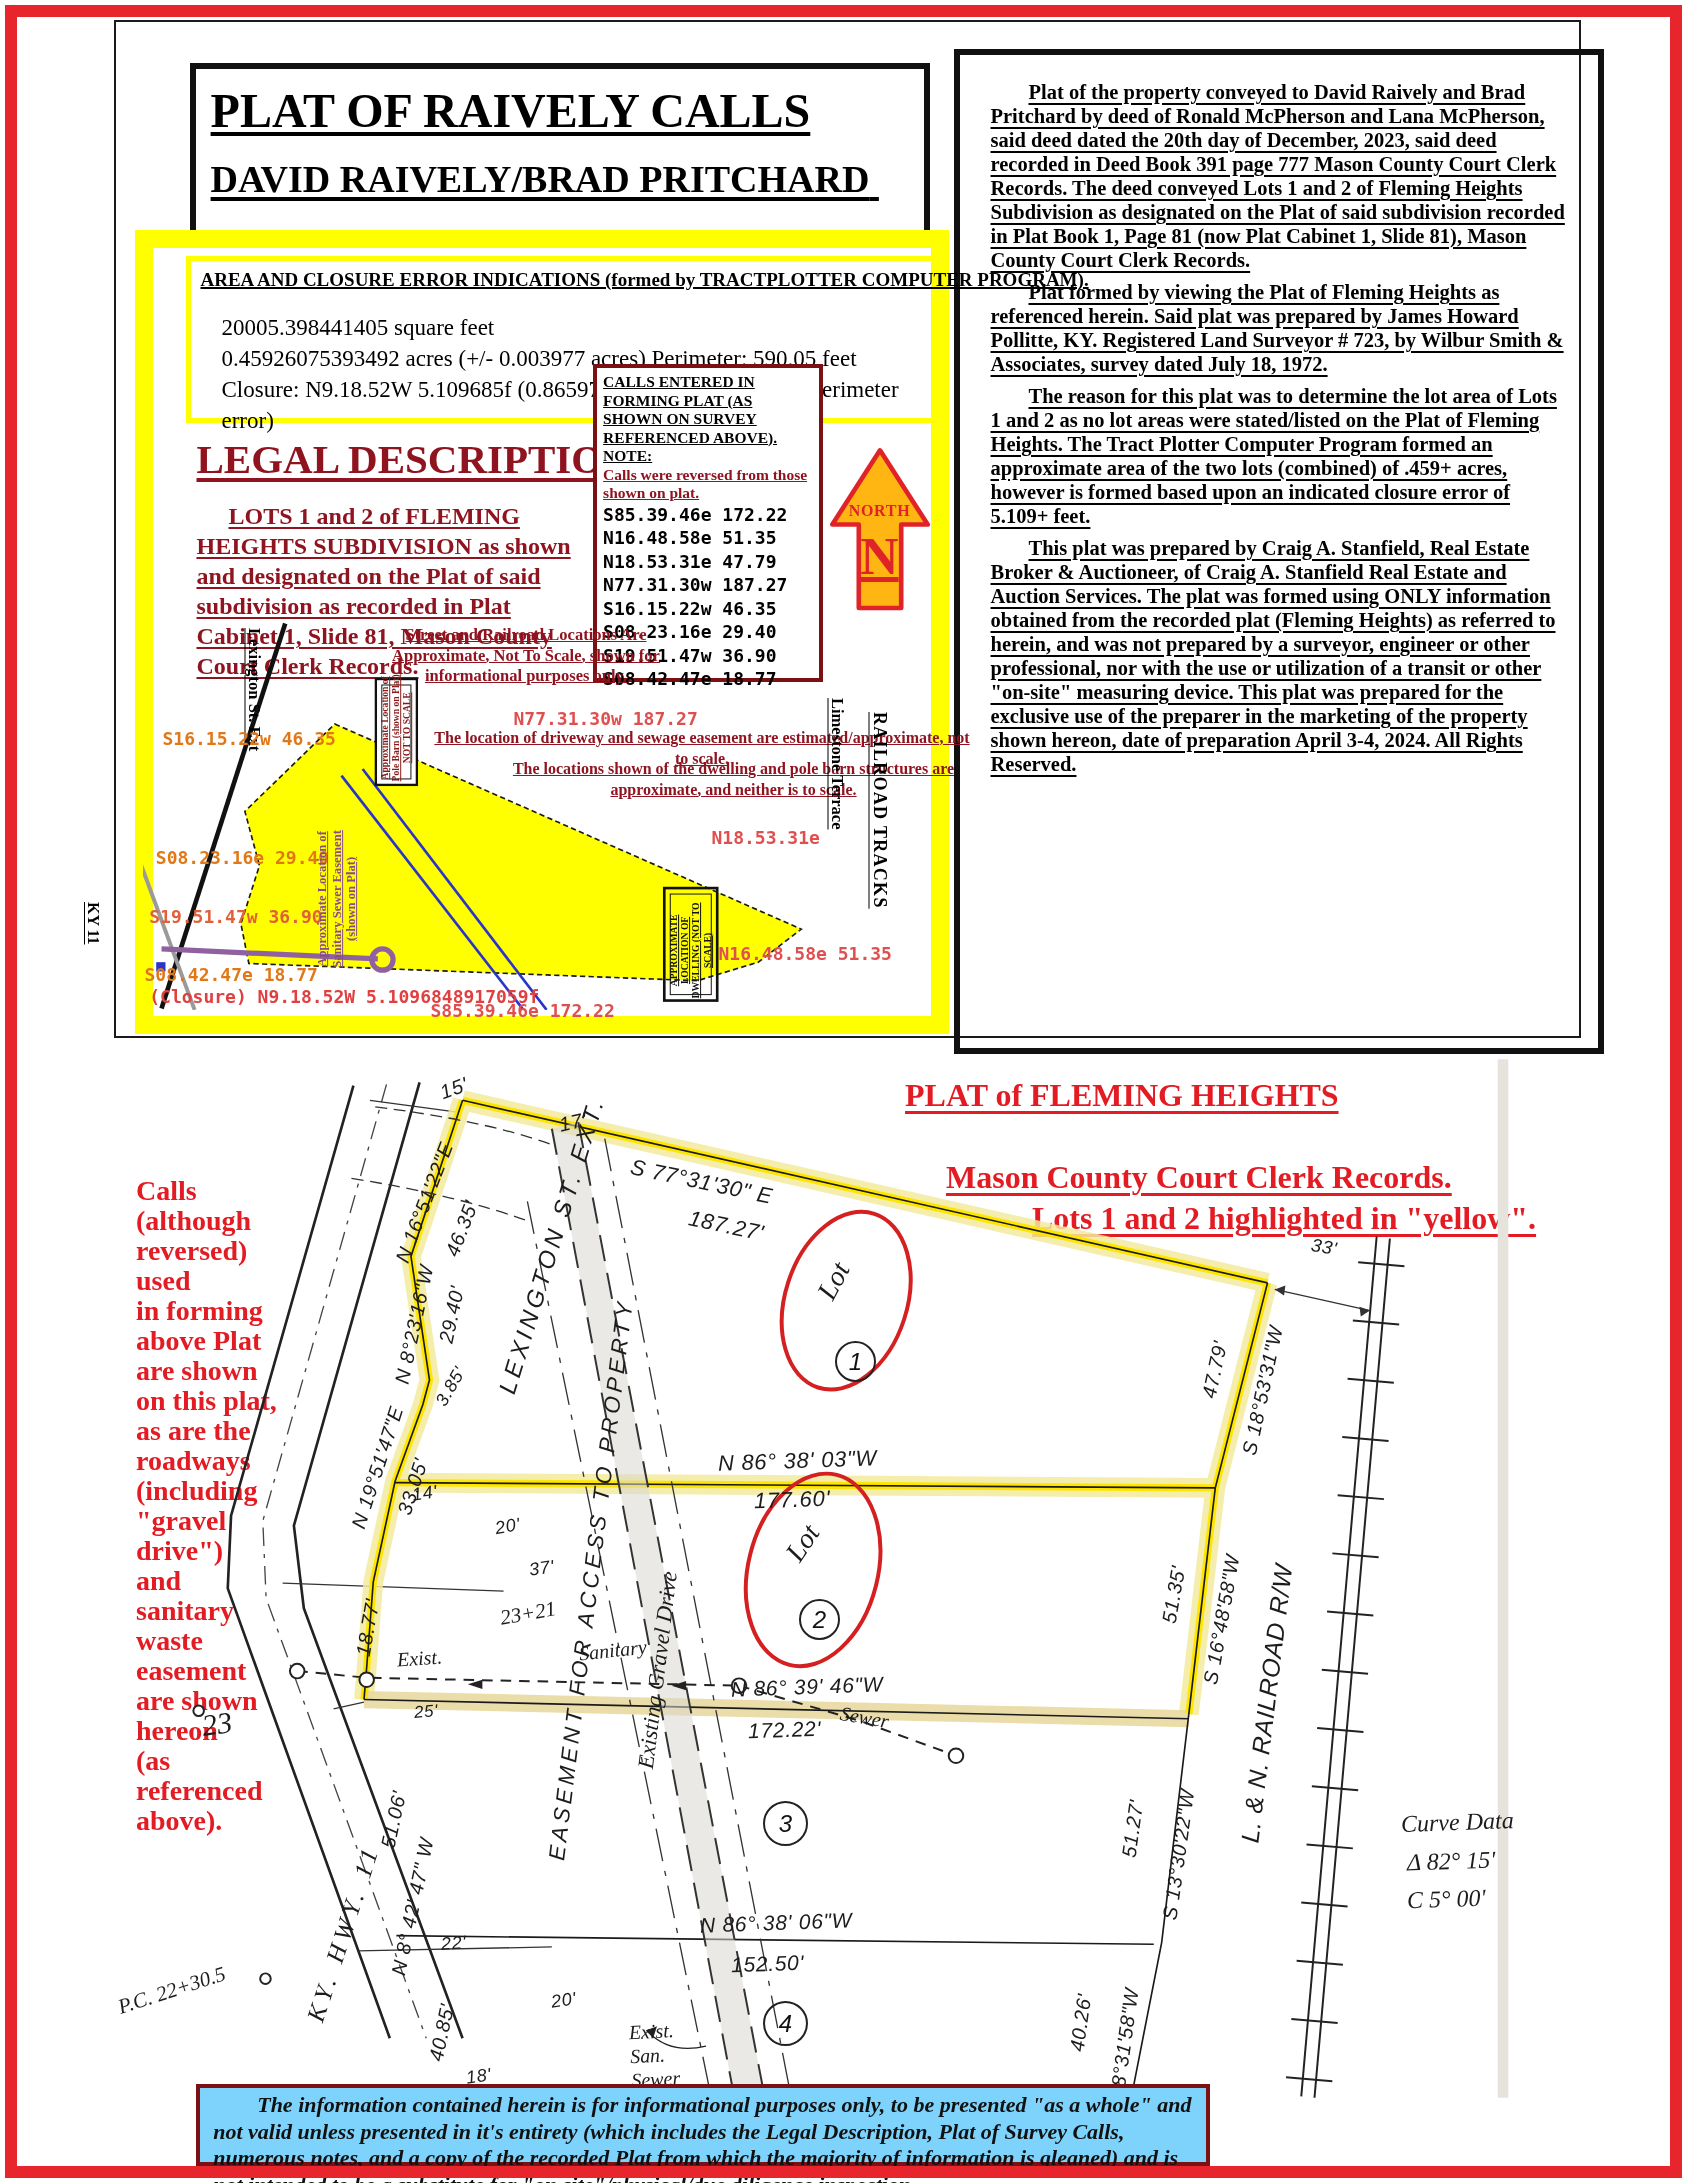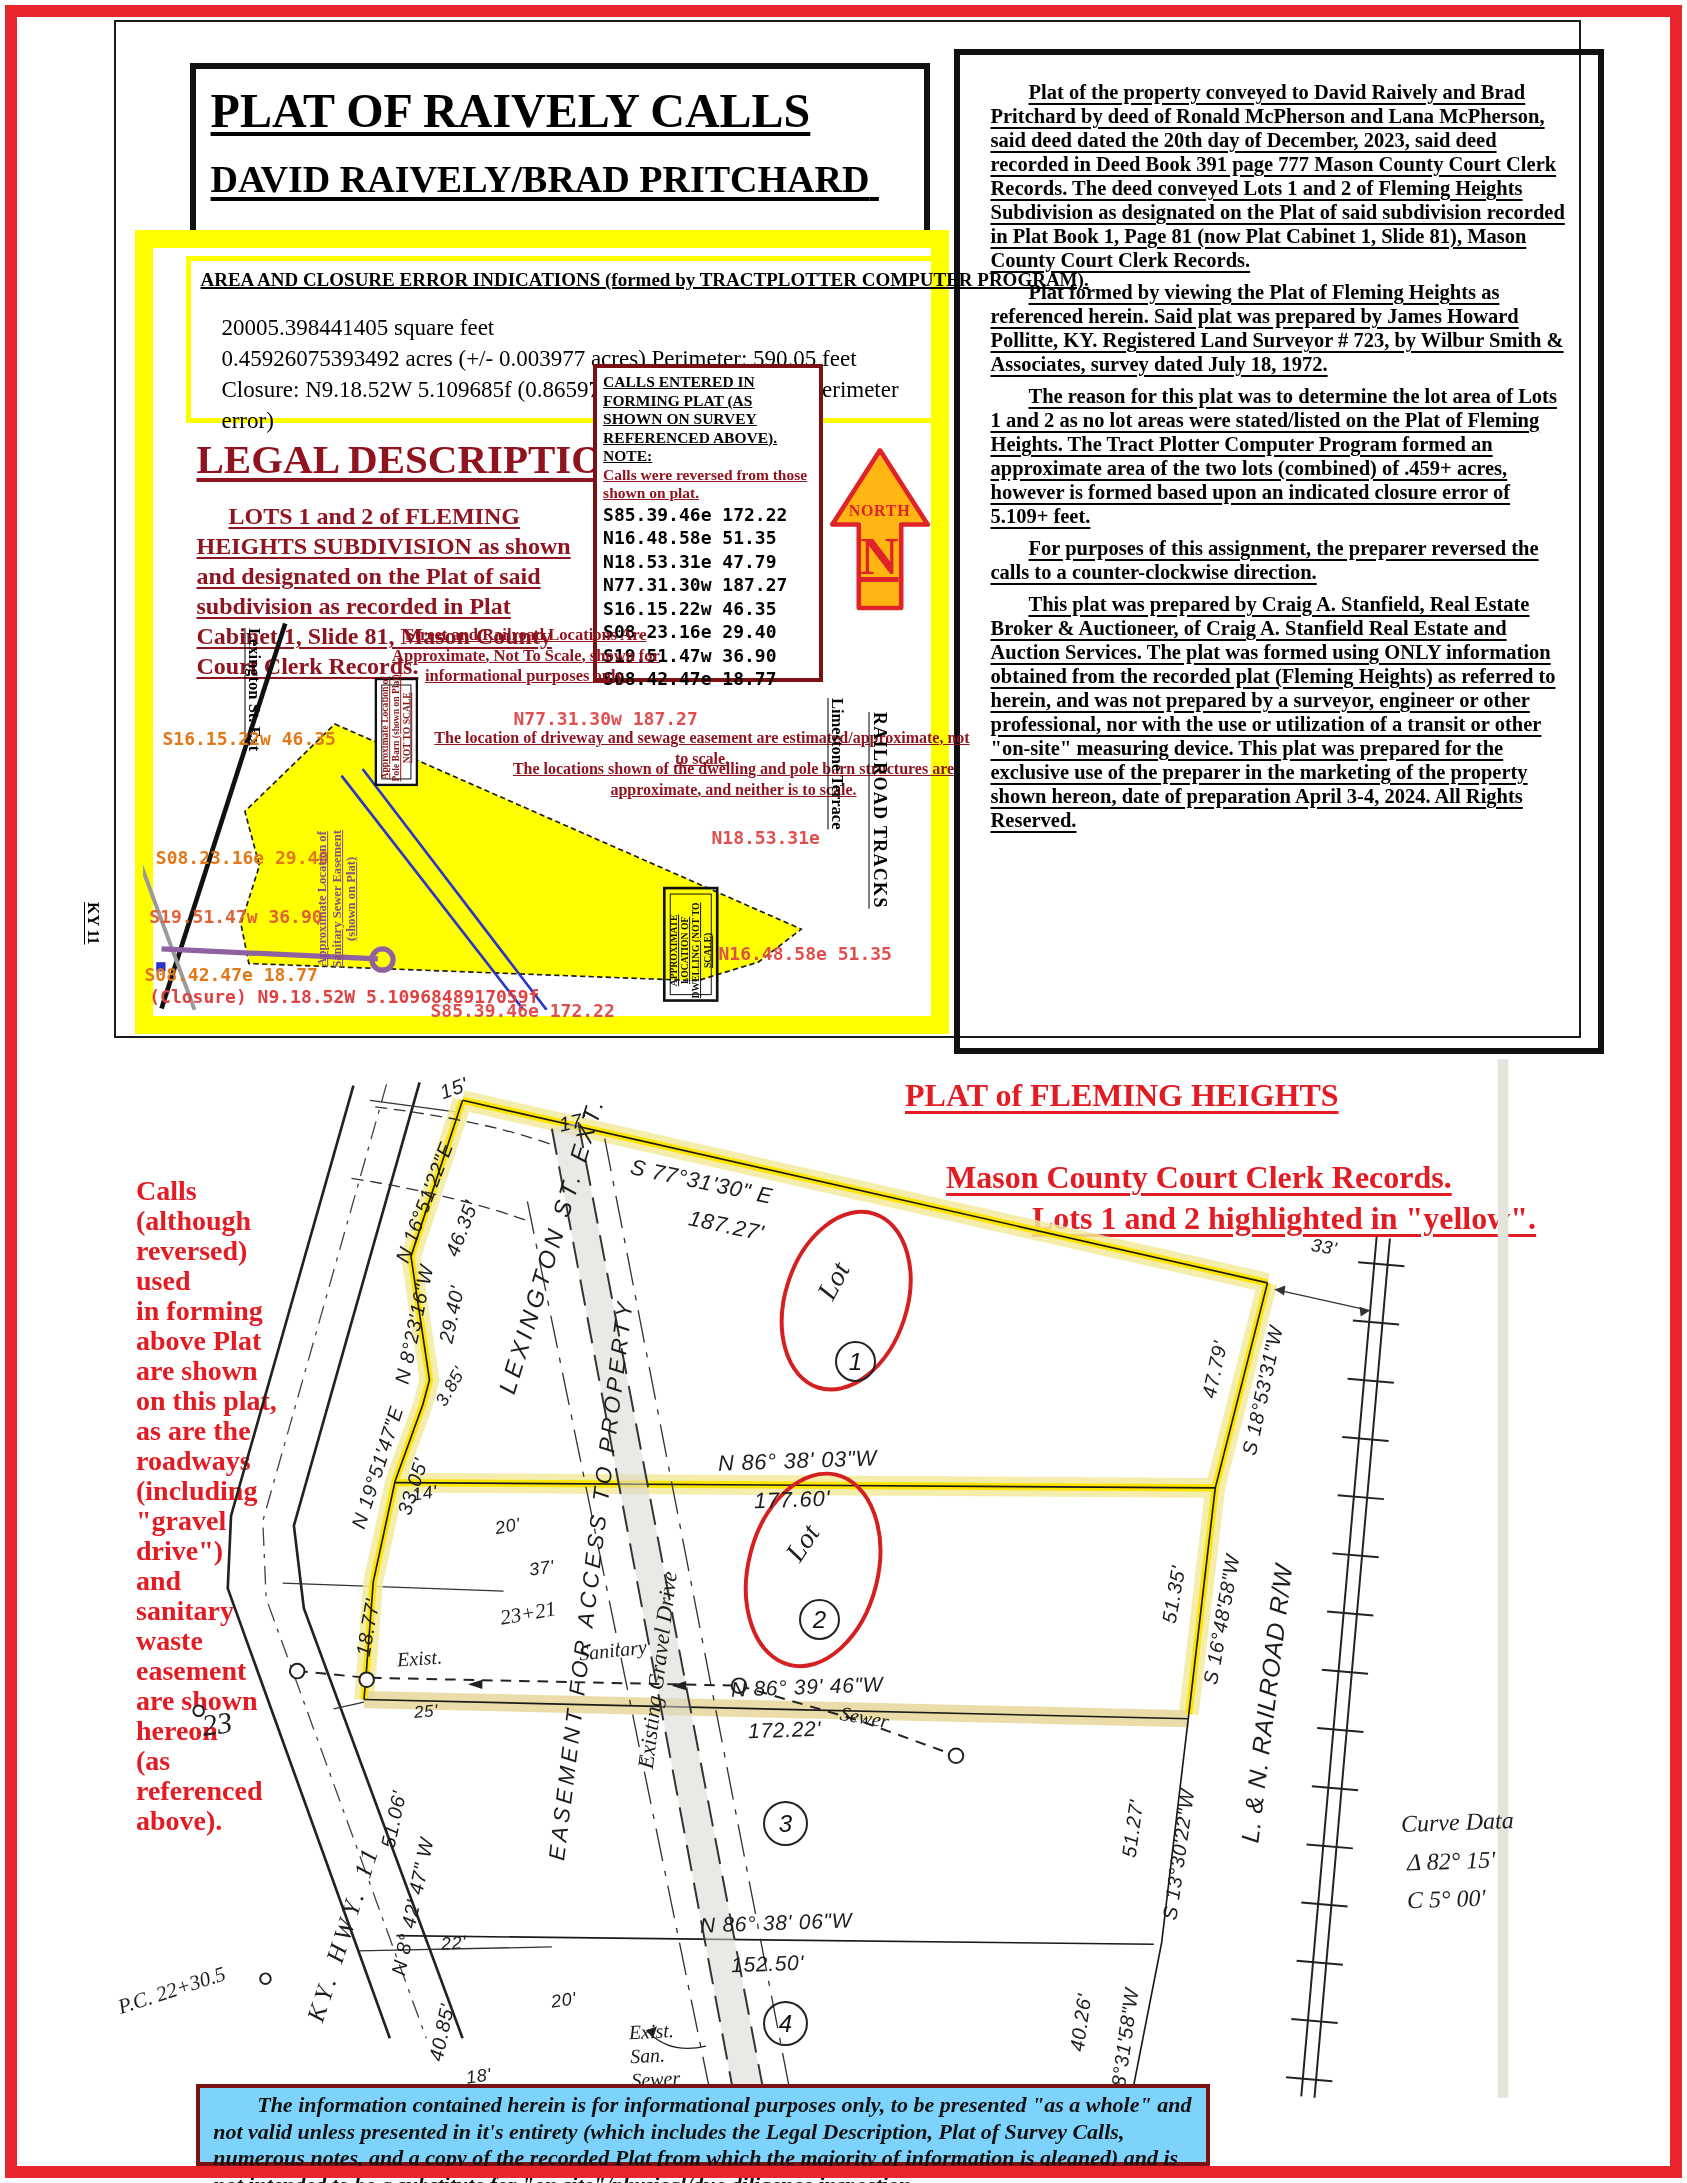--- a/index.html
+++ b/index.html
@@ -60,21 +60,20 @@
       <div class="t1">PLAT OF RAIVELY CALLS</div>
       <div class="t2">DAVID RAIVELY/BRAD PRITCHARD PROERTY</div>
       <div class="t2">LEXINGTON ST. EXT. &amp; LIMESTONE TERRACE,</div>
       <div class="t2">MAYSVILLE,MASON COUNTY,  KY</div>
     </div>
 
     <div class="narrative-box">
       <p>Plat of the property conveyed to David Raively and Brad Pritchard by deed of Ronald McPherson and Lana McPherson, said deed dated the 20th day of December, 2023, said deed recorded in Deed Book 391 page 777 Mason County Court Clerk Records. The deed conveyed Lots 1 and 2 of Fleming Heights Subdivision as designated on the Plat of said subdivision recorded in Plat Book 1, Page 81 (now Plat Cabinet 1, Slide 81), Mason County Court Clerk Records.</p>
       <p>Plat formed by viewing the Plat of Fleming Heights as referenced herein. Said plat was prepared by James Howard Pollitte, KY. Registered Land Surveyor # 723, by Wilbur  Smith &amp; Associates, survey dated July 18, 1972.</p>
       <p>The reason for this plat was to determine the lot area of Lots 1 and 2 as no lot areas were stated/listed on the Plat of Fleming Heights. The Tract Plotter Computer Program formed an approximate area of the two lots (combined) of .459+ acres, however is formed based upon an indicated closure error of 5.109+ feet.</p>
-      <p>For purposes of this assignment, the preparer reversed the calls to a counter-clockwise direction.</p>
       <p>This plat was prepared by Craig A. Stanfield, Real Estate Broker &amp; Auctioneer, of Craig A. Stanfield Real Estate and Auction Services. The plat was formed using ONLY information obtained from the recorded plat (Fleming Heights) as referred to herein, and was not prepared by a surveyor, engineer or other professional, nor with the use or utilization of a transit or other "on-site" measuring device. This plat was prepared for the exclusive use of the preparer in the marketing of the property shown hereon, date of preparation April 3-4, 2024.  All Rights Reserved.</p>
     </div>
 
     <span class="abs vtext" style="left:-32px;top:880px;height:86px;font-size:16px;">KY 11</span>
 
     <div class="yellow-box">
       <div class="area-inner"></div>
       <div class="area-head">AREA AND CLOSURE ERROR INDICATIONS (formed by TRACTPLOTTER COMPUTER PROGRAM).</div>
       <div class="area-lines">20005.398441405 square feet
 0.45926075393492 acres (+/- 0.003977 acres) Perimeter: 590.05 feet

